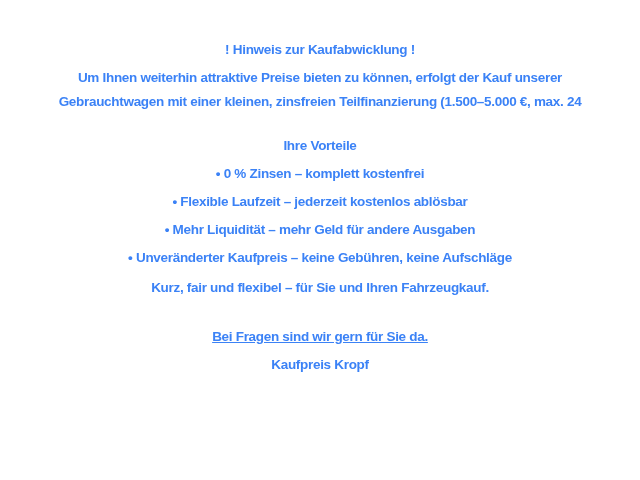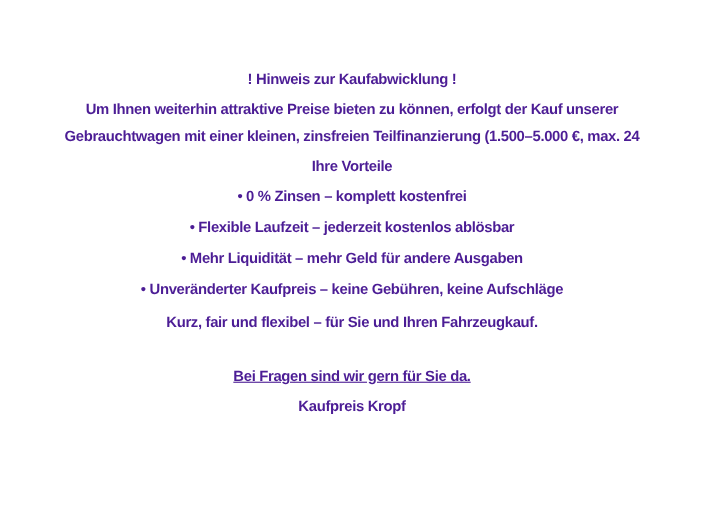--- a/index.html
+++ b/index.html
@@ -7,38 +7,38 @@
     padding: 0;
     width: 640px;
     height: 480px;
     background: #ffffff;
     overflow: hidden;
   }
   .page {
     box-sizing: border-box;
     width: 640px;
     height: 480px;
-    padding-top: 60px;
+    padding-top: 38px;
     font-family: "Liberation Sans", "DejaVu Sans", sans-serif;
     font-weight: 700;
     font-size: 13.5px;
     letter-spacing: -0.3px;
-    color: #4c1d95;
+    color: #3b82f6;
     text-align: center;
   }
   .tline {
     line-height: 23.5px;
     margin: 0 0 4.5px 0;
     white-space: nowrap;
   }
   .intro .tline {
     margin: 0;
   }
   .intro {
-    margin: 0 0 4px 0;
+    margin: 0 0 21px 0;
   }
   .summary {
     margin-top: 6px;
   }
   .closing-first {
     margin-top: 26px;
     text-decoration: underline;
   }
 </style>
 </head>

